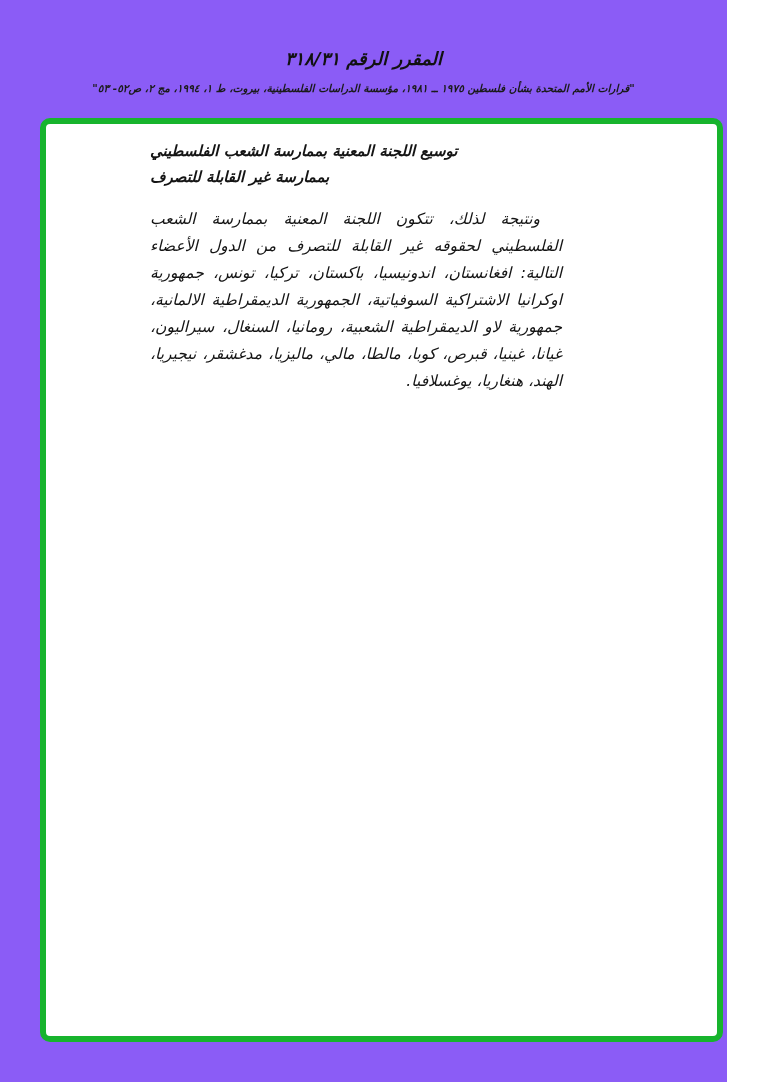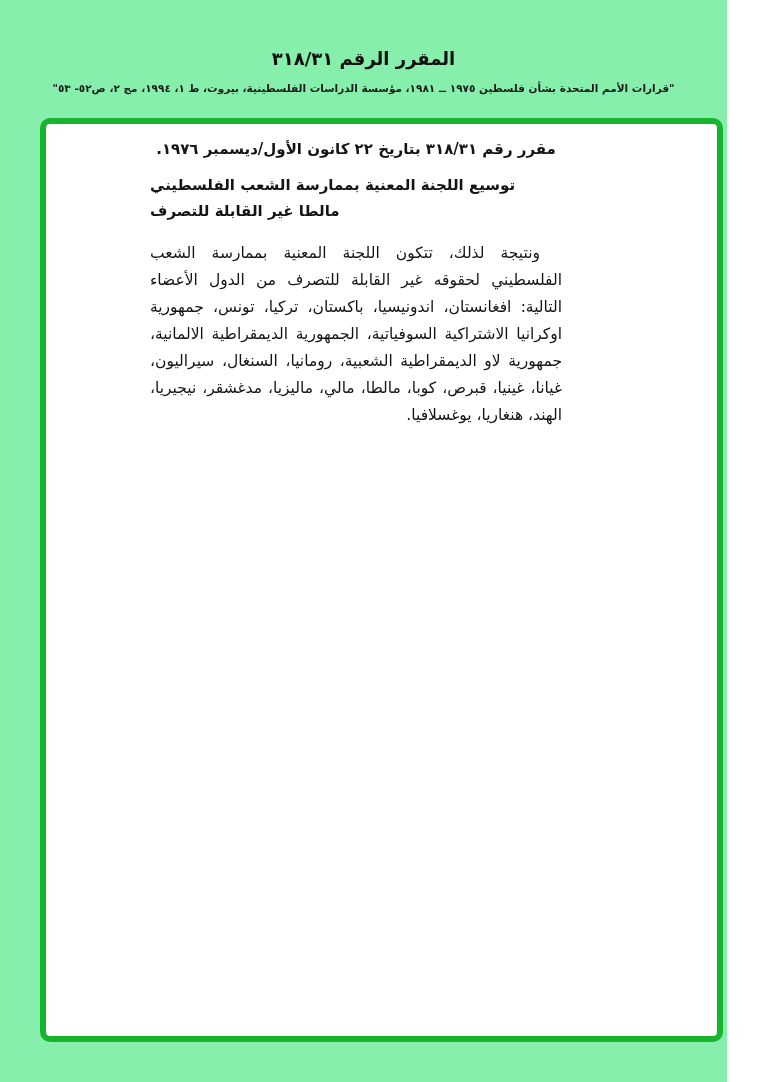--- a/index.html
+++ b/index.html
@@ -6,21 +6,22 @@
   html, body {
     width: 764px; height: 1082px;
     background: #ffffff;
     font-family: "DejaVu Sans", sans-serif;
     overflow: hidden;
     position: relative;
   }
   .page {
     position: absolute; inset: 0;
     width: 727px; height: 1082px;
-    background: #86efac;
+    background: #8b5cf6;
+    font-style: italic;
   }
   .top-title {
     position: absolute;
     top: 48px; left: 0; width: 100%;
     text-align: center;
     direction: rtl;
     font-size: 18px;
     font-weight: bold;
     color: #111111;
     letter-spacing: 0.5px;
@@ -80,25 +81,24 @@
 <div class="page">
 
   <div class="top-title">المقرر الرقم ٣١٨/٣١</div>
 
   <div class="source-line">"قرارات الأمم المتحدة بشأن فلسطين ١٩٧٥ ــ ١٩٨١، مؤسسة الدراسات الفلسطينية، بيروت، ط ١، ١٩٩٤، مج ٢، ص٥٢- ٥٣"</div>
 
   <div class="green-frame"></div>
 
   <div class="doc-column">
 
-    <div class="doc-heading">مقرر رقم ٣١٨/٣١ بتاريخ ٢٢ كانون الأول/ديسمبر ١٩٧٦.</div>
 
     <div class="doc-subheading">توسيع اللجنة المعنية بممارسة الشعب الفلسطيني</div>
 
-    <div class="doc-subheading">مالطا غير القابلة للتصرف</div>
+    <div class="doc-subheading">بممارسة غير القابلة للتصرف</div>
 
     <div class="doc-body">
       <p>ونتيجة لذلك، تتكون اللجنة المعنية بممارسة الشعب الفلسطيني لحقوقه غير القابلة للتصرف من الدول الأعضاء التالية: افغانستان، اندونيسيا، باكستان، تركيا، تونس، جمهورية اوكرانيا الاشتراكية السوفياتية، الجمهورية الديمقراطية الالمانية، جمهورية لاو الديمقراطية الشعبية، رومانيا، السنغال، سيراليون، غيانا، غينيا، قبرص، كوبا، مالطا، مالي، ماليزيا، مدغشقر، نيجيريا، الهند، هنغاريا، يوغسلافيا.</p>
     </div>
 
   </div>
 
 </div>
 
 </body></html>

